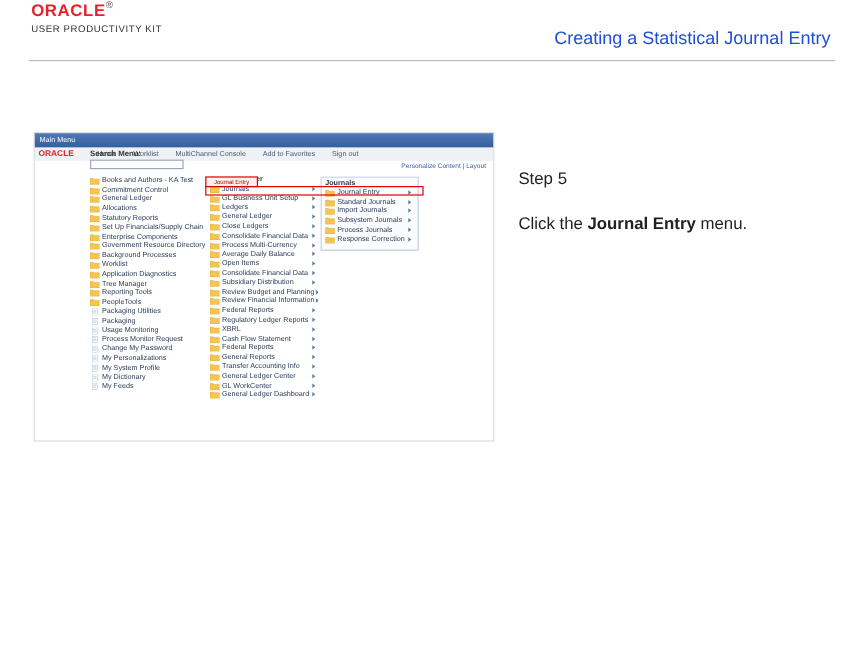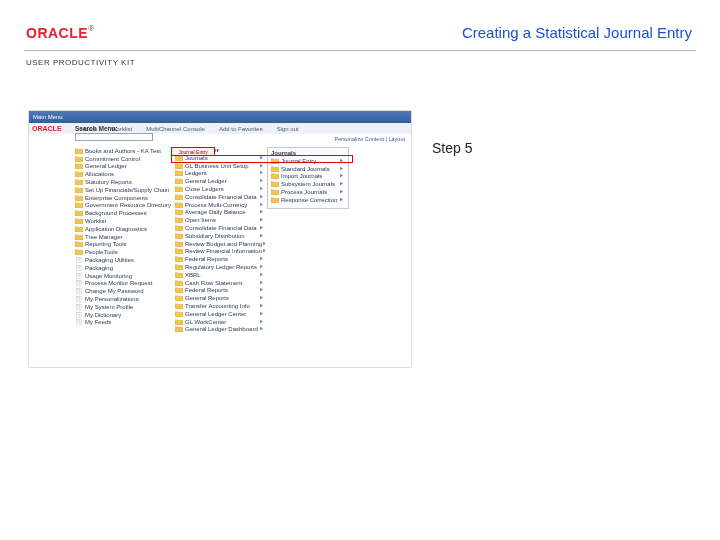--- a/index.html
+++ b/index.html
@@ -1,21 +1,21 @@
 <!DOCTYPE html>
 <html><head>
 <meta charset="utf-8">
 <style>
   html,body{margin:0;padding:0;width:720px;height:540px;background:#fff;font-family:Arial,Helvetica,sans-serif;color:#222;overflow:hidden}
   .page{position:relative;width:720px;height:540px}
   
-  .logo-block{position:absolute;left:26px;top:24px}
+  .logo-block{position:absolute;left:26px;top:0}
   .logo-word{font:bold 14px Arial;letter-spacing:0.5px;color:#e8202a}
   .logo-tm{font:8px Arial;color:#555;vertical-align:top}
-  .logo-sub{font:8px Arial;color:#333;letter-spacing:0.5px;margin-top:16px}
+  .logo-sub{font:8px Arial;color:#333;letter-spacing:0.5px;margin-top:2px}
   .doc-title{position:absolute;right:28px;top:24px;font:15px Arial;color:#1d4ed8}
   .hr{position:absolute;left:24px;top:50px;width:672px;border-top:1px solid #bbb}
   
   .step-lbl{position:absolute;left:432px;top:140px;font:14px Arial}
   .step-body{position:absolute;left:432px;top:178px;font:14px Arial}
   .step-body b{font-weight:bold}
   
   .shot{position:absolute;left:28px;top:110px;width:384px;height:258px;background:#fff;border:1px solid #dcdcdc;box-sizing:border-box;font:6px Arial;color:#2b3c55}
   
   .bar{height:12px;background:linear-gradient(#4f78b6,#345f9e);display:flex;align-items:center;color:#fff;font-size:6px;padding-left:4px}
@@ -48,20 +48,23 @@
 <div class="page">
 
   <div class="logo-block">
     <div><span class="logo-word">ORACLE</span><span class="logo-tm">®</span></div>
     <div class="logo-sub">USER PRODUCTIVITY KIT</div>
   </div>
   <div class="doc-title">Creating a Statistical Journal Entry</div>
   <div class="hr"></div>
 
   <div class="step-lbl">Step 5</div>
+  <div class="step-body">
+    <span>Click the </span><b>Journal Entry</b><span> menu.</span>
+  </div>
 
   <div class="shot">
 
     <div class="bar">
       <span>Main Menu</span>
       <span class="spacer"></span>
     </div>
     <div class="sub-bar">
       <span>Home</span>
       <span>Worklist</span>

